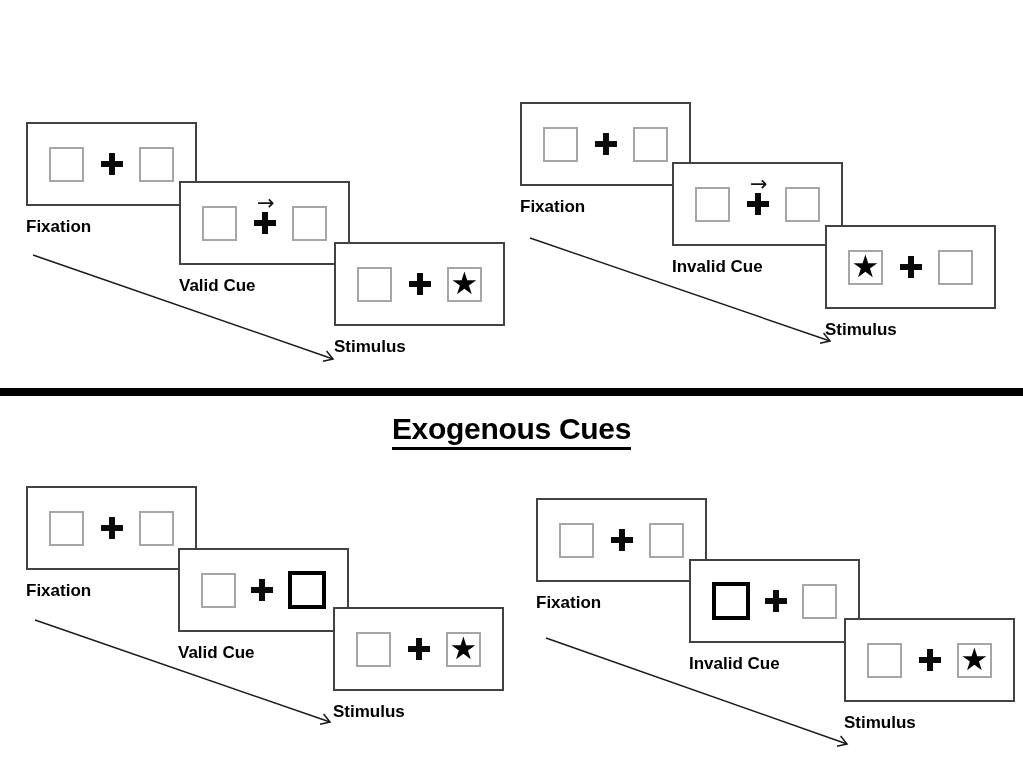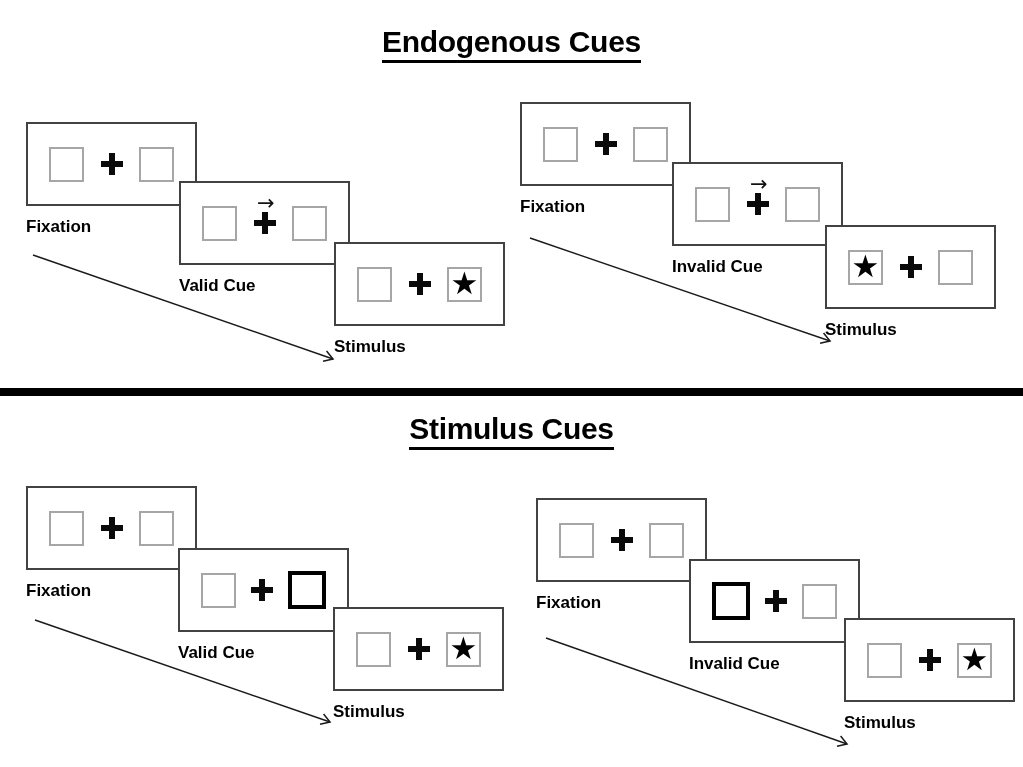--- a/index.html
+++ b/index.html
@@ -59,28 +59,25 @@
       <marker id="ah" viewBox="0 0 12 12" refX="10" refY="6" markerWidth="13" markerHeight="13" orient="auto" markerUnits="userSpaceOnUse">
         <path d="M2,1 L10,6 L2,11" fill="none" stroke="#1a1a1a" stroke-width="1.4"></path>
       </marker>
     </defs>
   <line x1="33" y1="255" x2="333" y2="359" stroke="#1a1a1a" stroke-width="1.4" marker-end="url(#ah)"></line>
       <line x1="530" y1="238" x2="830" y2="341" stroke="#1a1a1a" stroke-width="1.4" marker-end="url(#ah)"></line>
       <line x1="35" y1="620" x2="330" y2="722" stroke="#1a1a1a" stroke-width="1.4" marker-end="url(#ah)"></line>
       <line x1="546" y1="638" x2="847" y2="744" stroke="#1a1a1a" stroke-width="1.4" marker-end="url(#ah)"></line>
     </svg>
 
-  <div class="section-title" id="title-0" style="top: 27px;">
-    <span class="u">Endogenous Cues</span>
-  </div>
 
   <div class="divider" id="divider" style="top: 388px; height: 8px; background: rgb(0, 0, 0);"></div>
 
   <div class="section-title" id="title-1" style="top: 414px;">
-    <span class="u">Stimulus Cues</span>
+    <span class="u">Exogenous Cues</span>
   </div>
 
   <div id="panel-layer">
       <div class="panel" style="left: 26px; top: 122px;">
     <div class="sq left">
       
     </div>
     <div class="plus-wrap">
 
       <span class="plus-h"></span>

